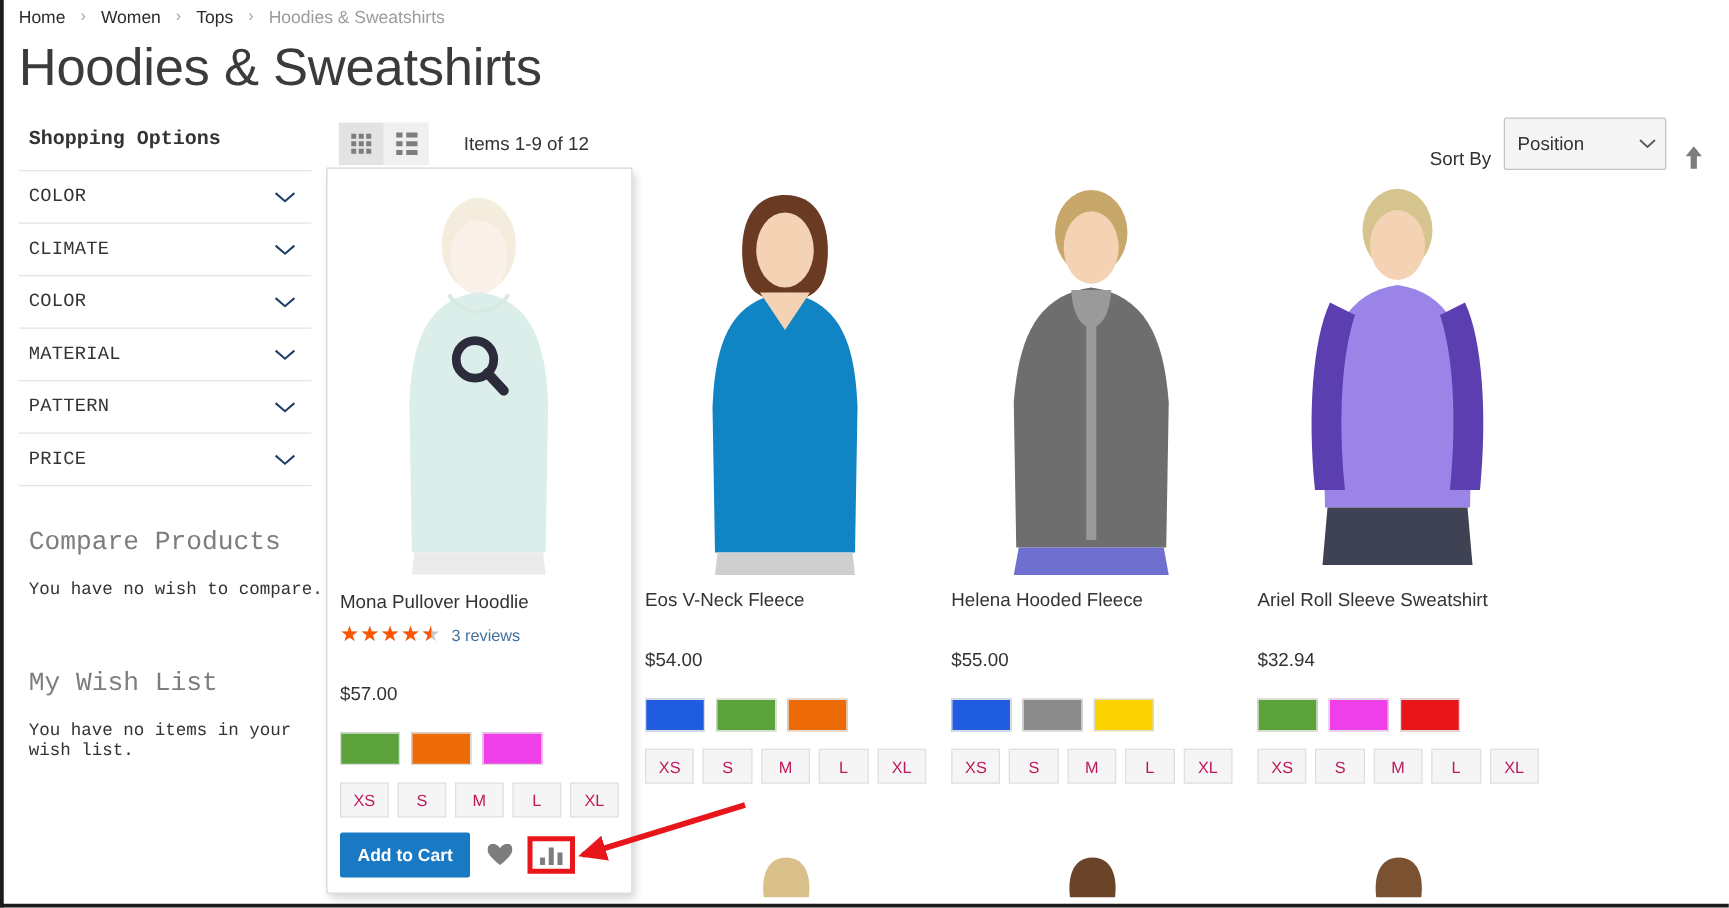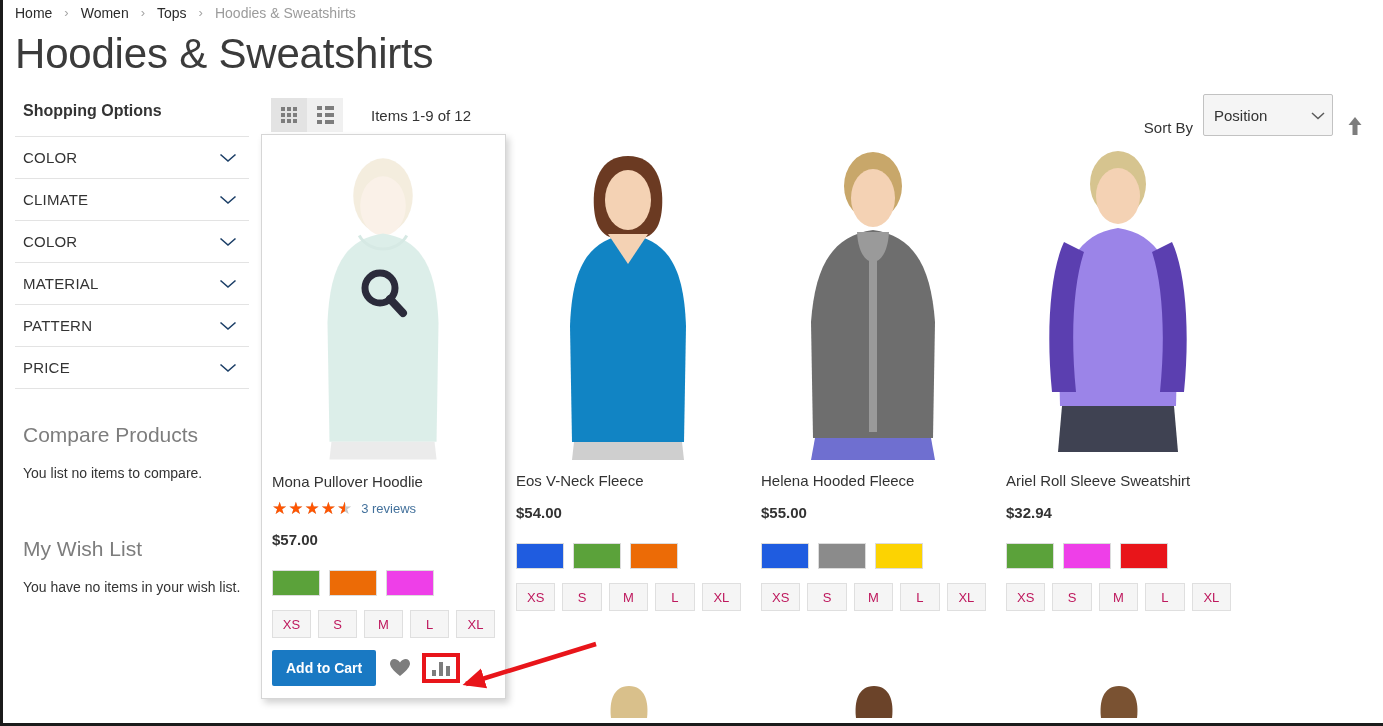--- a/index.html
+++ b/index.html
@@ -28,21 +28,21 @@
   
   .page-title {
     font-size: 42px; font-weight: 300;
     color: #3b3b3b; letter-spacing: -0.2px;
     padding: 8px 0 0 12px; line-height: 1.15;
     white-space: nowrap;
   }
 
   
   .layout { display: flex; align-items: flex-start; }
-  .sidebar { width: 258px; flex: 0 0 258px; padding-left: 12px; padding-top: 24px; }
+  .sidebar { width: 258px; flex: 0 0 258px; padding-left: 12px; padding-top: 24px; font-family: Liberation Mono, monospace; }
   .content { flex: 1; padding-top: 14px; position: relative; }
 
   
   .sidebar-title {
     font-size: 16px; font-weight: bold; color: #333;
     padding: 0 0 16px 8px;
   }
   .filter-list { list-style: none; border-top: 1px solid #e3e3e3; margin-right: 12px; }
   .filter-item {
     display: flex; align-items: center; justify-content: space-between;
@@ -141,21 +141,21 @@
   }
   .stars .back { color: #c7c7c7; }
   .stars .front {
     color: #ff5501; position: absolute; left: 0; top: 0;
     overflow: hidden; white-space: nowrap;
   }
   .reviews-link {
     font-size: 13px; color: #43719c; margin-left: 8px;
     text-decoration: none; cursor: pointer;
   }
-  .p-price { font-size: 15px; font-weight: bold; color: #333; margin-top: 14px; }
+  .p-price { font-size: 15px; font-weight: normal; color: #333; margin-top: 30px; }
 
   .swatches { display: flex; gap: 9px; margin-top: 22px; }
   .swatch {
     width: 48px; height: 26px;
     border: 1px solid #dcdcdc; cursor: pointer;
   }
   .sizes { display: flex; gap: 7px; margin-top: 14px; }
   .size {
     width: 40px; height: 28px;
     border: 1px solid #dfdfdf; background: #f5f5f5;
@@ -281,21 +281,21 @@
         <span class="chev">
           <svg width="18" height="10" viewBox="0 0 18 10">
               <path d="M1.5 1.5 L9 8 L16.5 1.5" fill="none" stroke="#1c3f67" stroke-width="1.6"></path>
             </svg>
         </span>
       </li>
     </ul>
 
     <section class="side-block">
       <div class="side-heading">Compare Products</div>
-      <div class="side-empty">You list no items to compare.</div>
+      <div class="side-empty">You have no wish to compare.</div>
     </section>
 
     <section class="side-block wishlist">
       <div class="side-heading">My Wish List</div>
       <div class="side-empty">You have no items in your wish list.</div>
     </section>
   </aside>
 
   <main class="content">
 

